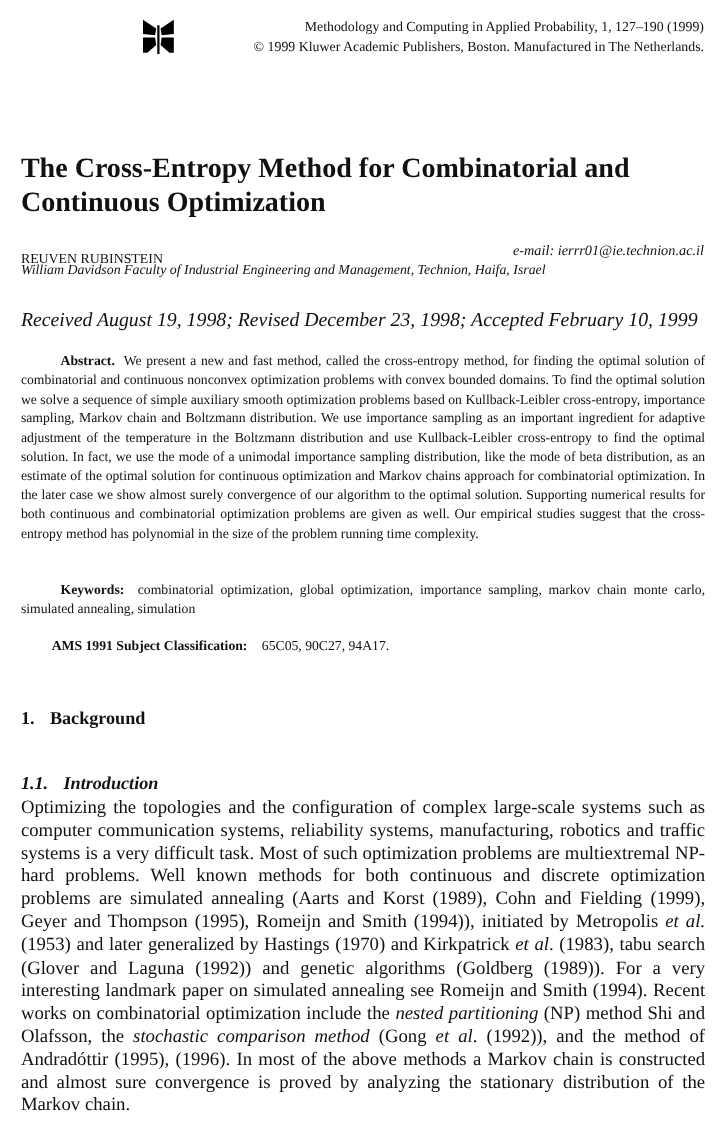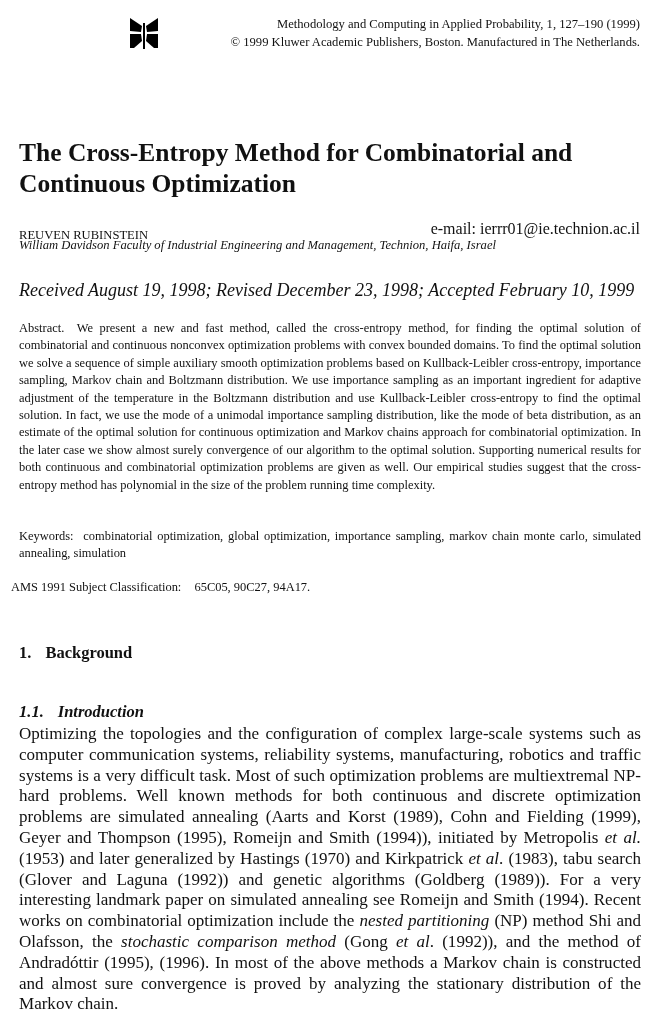--- a/index.html
+++ b/index.html
@@ -10,42 +10,42 @@
   .abs { position: absolute; }
   .logo { left: 129px; top: 17px; width: 30px; height: 32px; }
   .hdr { right: 21px; font-size: 12.6px; line-height: 18px; }
   .hdr1 { top: 15px; }
   .hdr2 { top: 33px; }
   .title {
     left: 19px; top: 137px; width: 630px;
     font-size: 25.5px; font-weight: bold; line-height: 31px;
   }
   .author { left: 19px; top: 228px; font-size: 12.6px; }
-  .email { right: 21px; top: 220px; font-size: 16px; }
+  .email { right: 21px; top: 220px; font-size: 13px; font-style: italic; }
   .affil { left: 19px; top: 238px; font-size: 12.6px; font-style: italic; }
   .dates { left: 19px; top: 280px; font-size: 18px; font-style: italic; }
   .abstract {
     left: 19px; top: 320px; width: 622px;
     font-size: 12.45px; line-height: 17.4px; text-align: justify;
   }
   .keywords {
     left: 19px; top: 528px; width: 622px;
     font-size: 12.45px; line-height: 17.4px; text-align: justify;
   }
   .ams { left: 11px; top: 580px; font-size: 12.45px; }
   .ams .lbl { margin-right: 10px; }
   .sec { left: 19px; top: 643px; font-size: 16.5px; font-weight: bold; }
   .sec .num { margin-right: 14px; }
   .subsec { left: 19px; top: 685px; font-size: 16.5px; font-weight: bold; font-style: italic; margin-top: 17px; }
   .subsec .num { margin-right: 14px; }
   .body {
     left: 19px; top: 724px; width: 622px;
     font-size: 17.05px; line-height: 20.8px; text-align: justify;
   }
-  b { font-weight: normal; }
+  b { font-weight: bold; margin-left: 36px; }
   i { font-style: italic; }
 </style>
 </head>
 <body>
 
 <div class="abs logo">
   <svg width="30" height="32" viewBox="0 0 30 32">
     <path d="M1 1 L13 9 L12 15 L1 14 Z" fill="#000"></path>
     <path d="M29 1 L17 9 L18 15 L29 14 Z" fill="#000"></path>
     <path d="M1 17 L12 17 L13 24 L5 31 L1 31 Z" fill="#000"></path>

